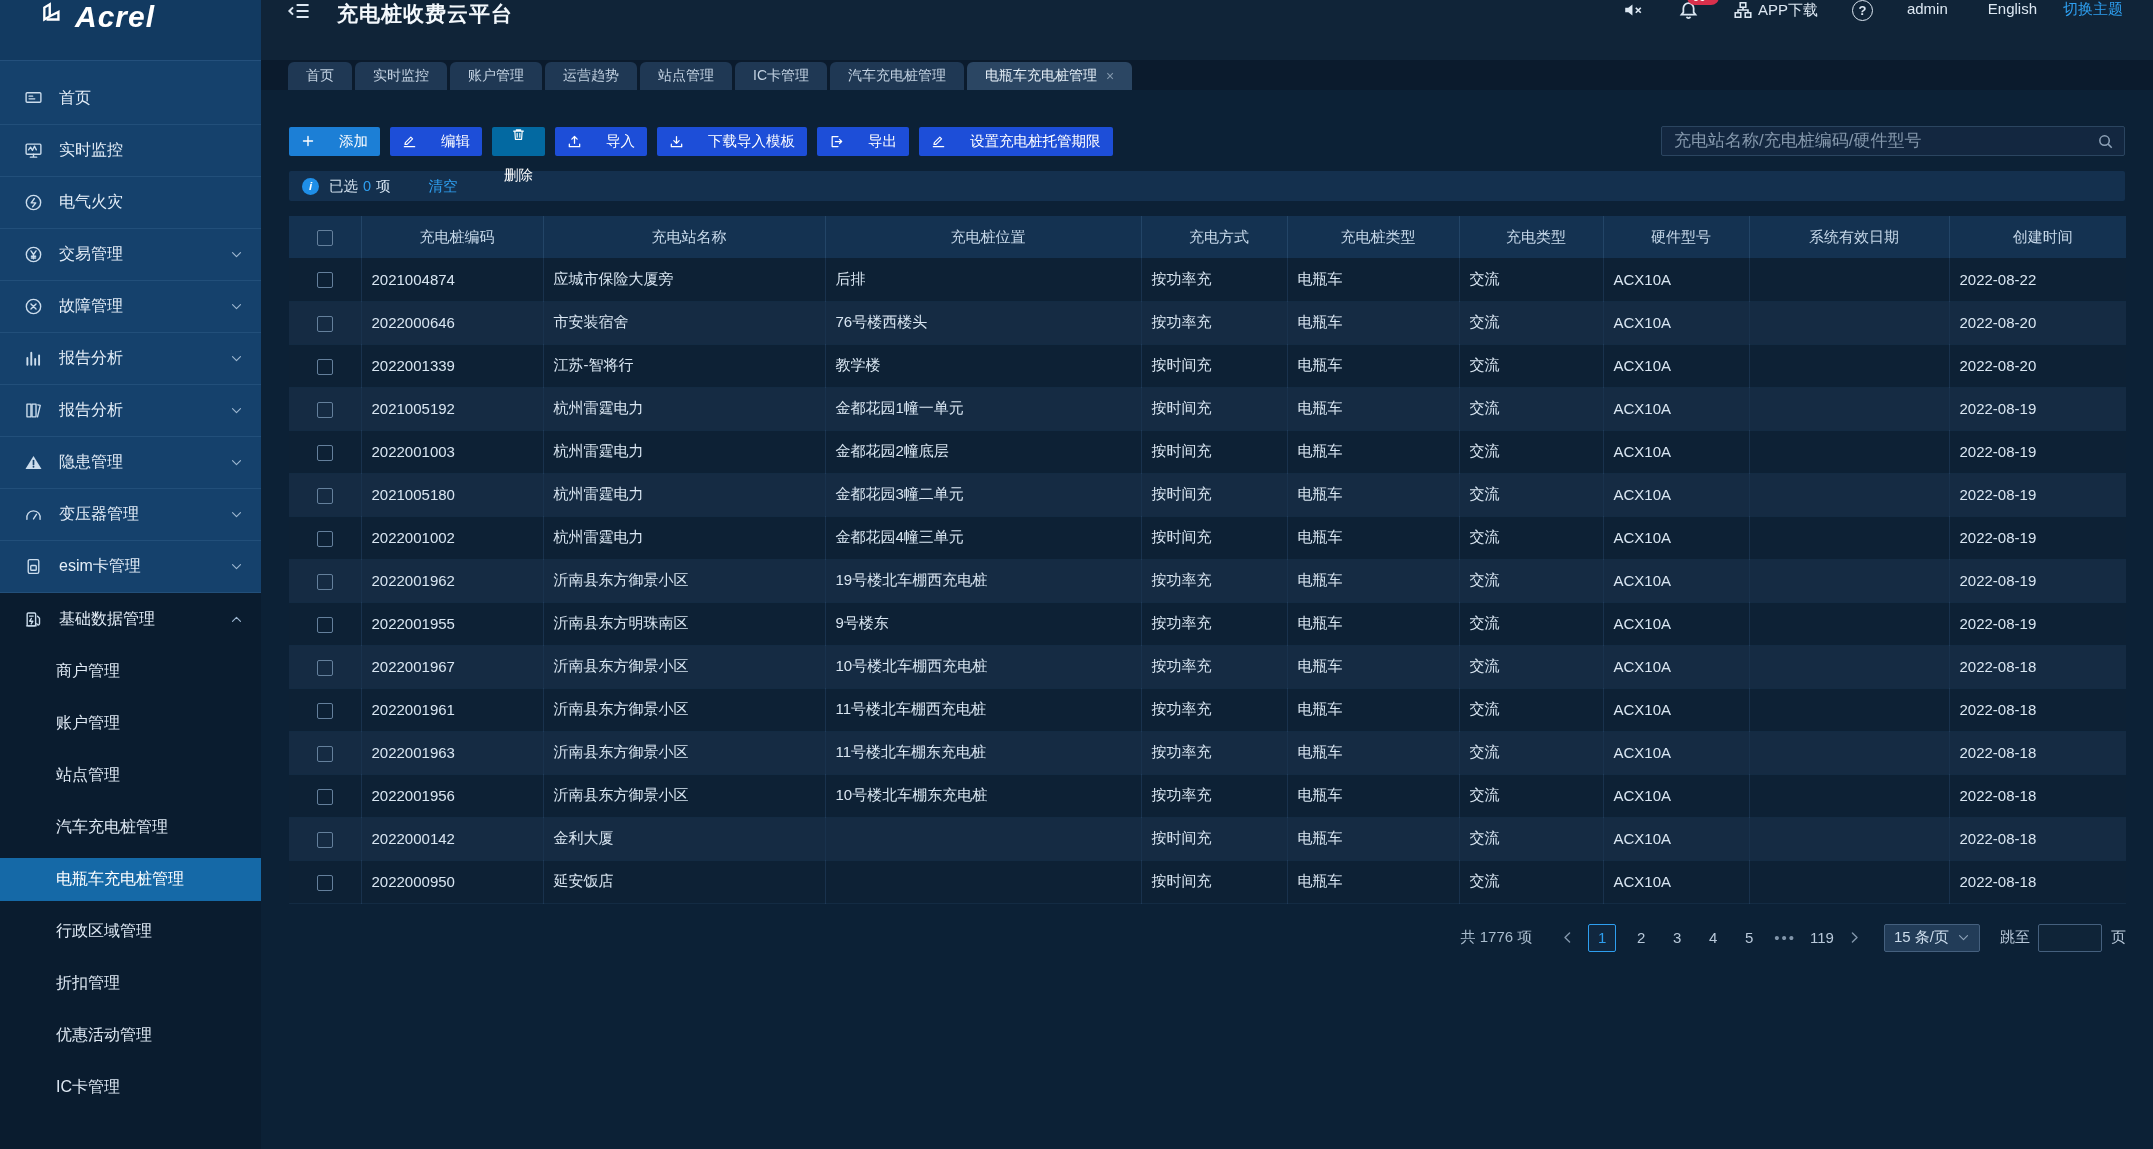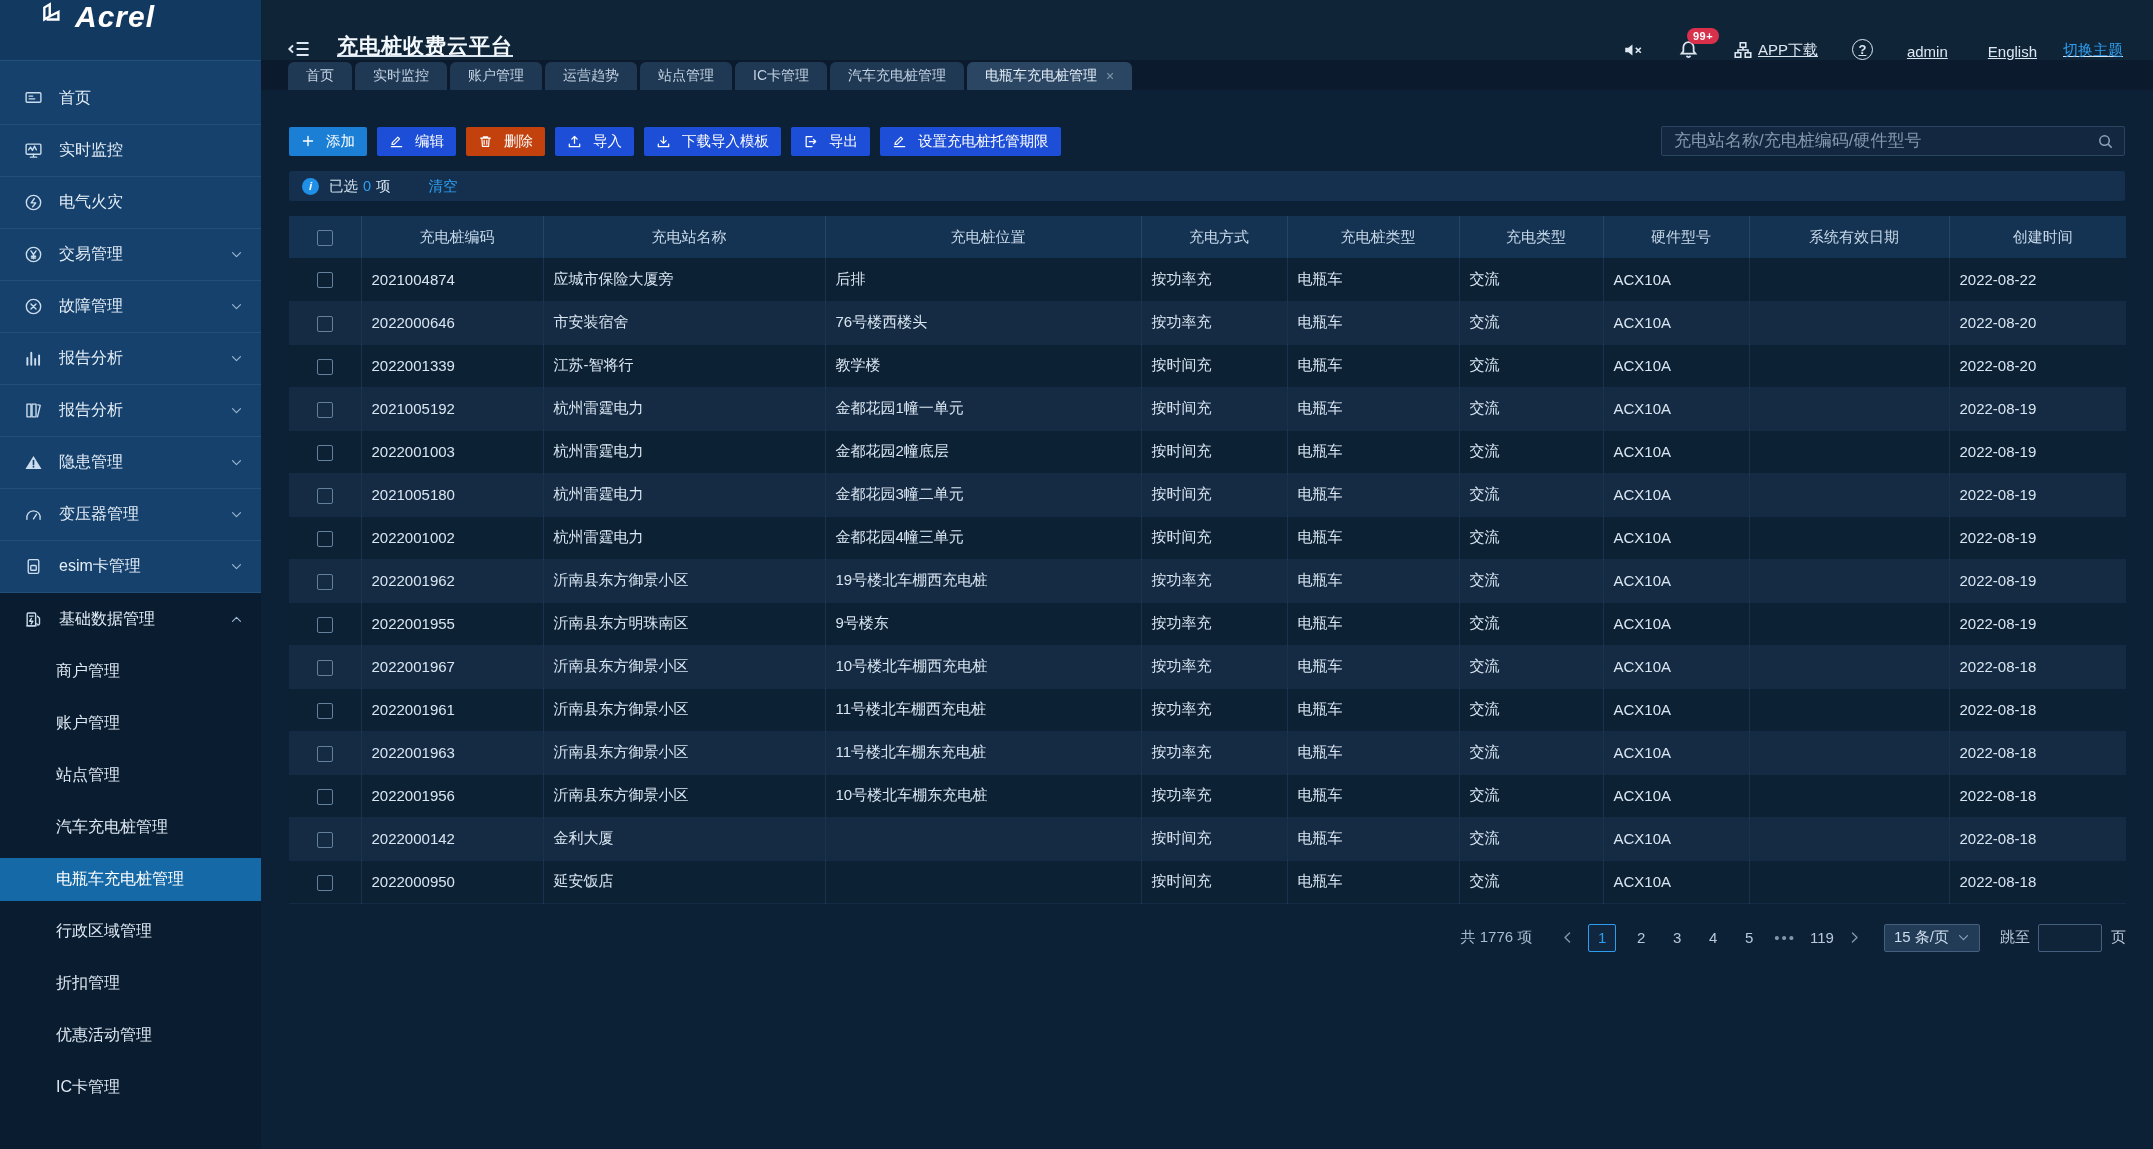--- a/index.html
+++ b/index.html
@@ -23,21 +23,21 @@
   .side-item .s-icon { width:20px; height:20px; margin-right:15px; color:#ccdded; display:flex; align-items:center; }
   .side-item .chev { margin-left:auto; color:#9cb6d0; display:flex; }
   .dark-section { background:#0a1c2f; flex:1; }
   .dark-section .side-item { border-bottom:none; }
   .sub-item { height:52px; display:flex; align-items:center; padding-left:56px; font-size:16px; color:#dfe9f4; background:transparent; cursor:pointer; }
   .sub-item.active { height:43px; margin:4.5px 0; background:#1569a7; color:#ffffff; }
 
   
   .main { flex:1; display:flex; flex-direction:column; min-width:0; }
 
-  .topbar { height:60px; flex-shrink:0; background:#102438; display:flex; align-items:flex-end; padding:0 30px 0 26px;text-decoration:underline; }
+  .topbar { height:60px; flex-shrink:0; background:#102438; display:flex; align-items:flex-start; padding:0 30px 0 26px; }
   .fold-btn { color:#dce7f2; display:flex; cursor:pointer; }
   .page-title { margin-left:26px; font-size:21px; font-weight:bold; color:#f3f8fc; letter-spacing:1px; }
   .tb-spacer { flex:1; }
   .tb-item { margin-left:34px; display:flex; align-items:center; color:#dce7f2; cursor:pointer; font-size:15px; }
   .bell-wrap { position:relative; }
   .badge { position:absolute; top:-11px; left:9px; background:#d9304c; color:#fff; font-size:11px;
            padding:2px 6px; border-radius:9px; font-weight:bold; letter-spacing:.5px; }
   .appdl-icon { margin-right:5px; display:flex; }
   .help-circle { width:21px; height:21px; border:1.6px solid #dce7f2; border-radius:50%; display:flex;
                  align-items:center; justify-content:center; font-size:13px; font-weight:bold; }
@@ -49,25 +49,25 @@
   .tab { height:28px; background:#1f3854; border-radius:6px 6px 0 0; margin-right:3px; padding:0 18px;
          display:flex; align-items:center; font-size:14px; color:#c3d2e2; cursor:pointer; white-space:nowrap; }
   .tab.active { background:#2b4663; color:#e4eef7; }
   .tab-close { margin-left:9px; color:#8398ad; font-size:14px; }
 
   .content { flex:1; background:#0c2136; padding:0 28px; }
 
   
   .toolbar { margin-top:36px; display:flex; align-items:center; }
   .btn { height:29px; border:none; border-radius:2px; margin-right:10px; padding:0 12px; display:flex;
-         align-items:center; gap:11px; color:#fff; font-size:14.5px; cursor:pointer;
+         align-items:center; gap:24px; color:#fff; font-size:14.5px; cursor:pointer;
          font-family:"Liberation Sans","DejaVu Sans",sans-serif; }
   .btn.blue { background:#1c7fd6; }
   .btn.green { background:#1d4ed8; }
-  .btn.red { background:#c2410c; }
+  .btn.red { background:#0369a1;flex-direction:column; }
   .btn .b-icon { display:flex; }
   .search-box { margin-left:auto; width:464px; height:30px; background:#132740; border:1px solid #2b4560;
                 border-radius:2px; display:flex; align-items:center; padding:0 10px; }
   .search-box input { flex:1; background:transparent; border:none; outline:none; color:#cfdfee; font-size:17px;
                       font-family:"Liberation Sans","DejaVu Sans",sans-serif; }
   .search-box input::placeholder { color:#8598ac; opacity:1; }
   .search-icon { color:#8ea2b8; display:flex; margin-left:8px; }
 
   
   .sel-bar { margin-top:15px; height:30px; background:#14304e; border-radius:2px; display:flex; align-items:center;

